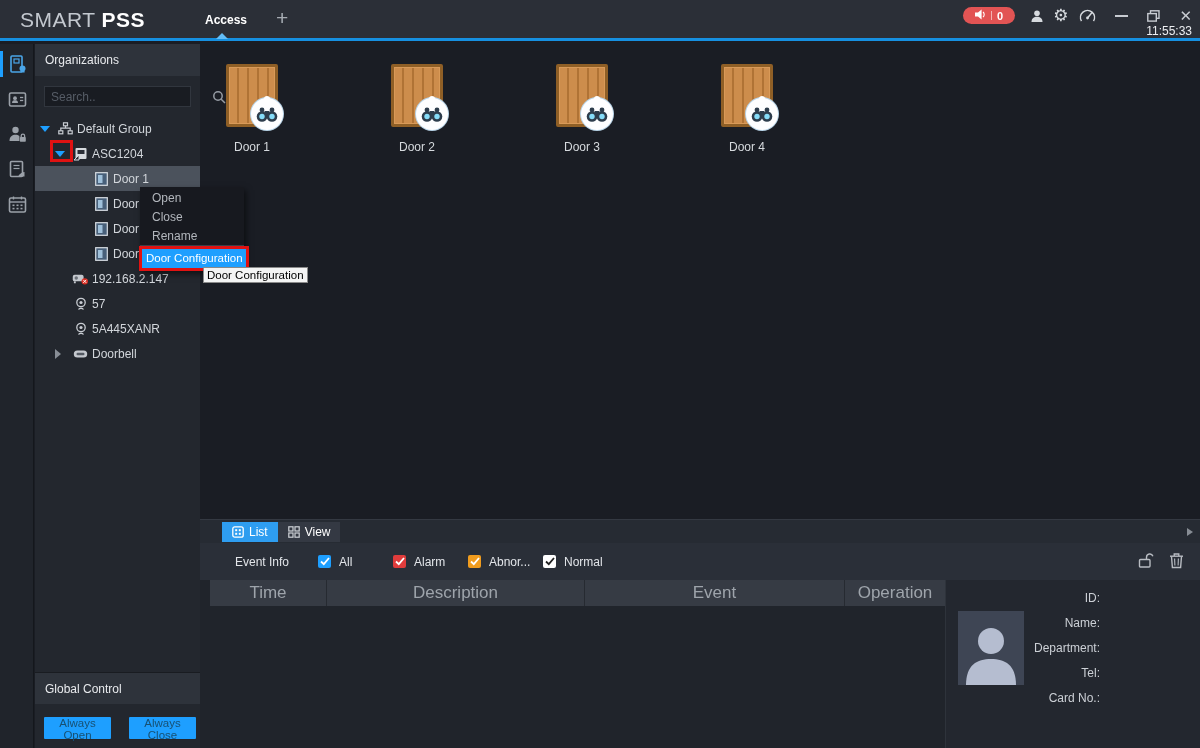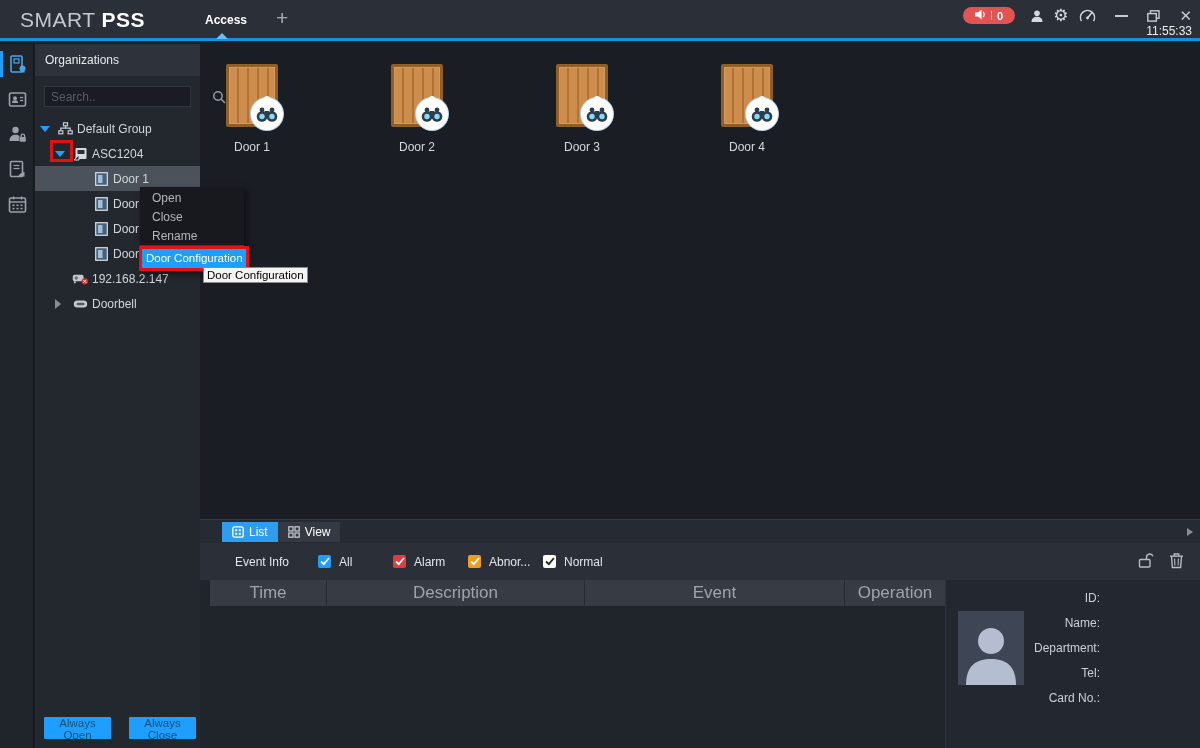--- a/index.html
+++ b/index.html
@@ -322,33 +322,56 @@
             <rect x="0.8" y="2.5" width="11.5" height="7" rx="2" fill="#c4c8ce"></rect>
             <circle cx="4.5" cy="6" r="1.8" fill="#6a7078"></circle>
             <rect x="2" y="9.5" width="2" height="2" fill="#c4c8ce"></rect>
             <circle cx="13.5" cy="9.5" r="3.4" fill="#d93025"></circle>
             <path d="M11.9,7.9 L15.1,11.1 M15.1,7.9 L11.9,11.1" stroke="#fff" stroke-width="1"></path>
           </svg>
         </span>
         <span>192.168.2.147</span>
       </div>
       <div class="tree-row ind1">
+        <span class="arr-slot"></span>
+        <span class="tree-ico">
+          <svg width="14" height="14" viewBox="0 0 14 14">
+            <circle cx="7" cy="5.5" r="4.2" fill="none" stroke="#c8ccd2" stroke-width="1.3"></circle>
+            <circle cx="7" cy="5.5" r="1.6" fill="#c8ccd2"></circle>
+            <path d="M4.5,12.5 C5.5,10.8 8.5,10.8 9.5,12.5" fill="none" stroke="#c8ccd2" stroke-width="1.3"></path>
+          </svg>
+        </span>
+        <span>57</span>
+      </div>
+      <div class="tree-row ind1">
+        <span class="arr-slot"></span>
+        <span class="tree-ico">
+          <svg width="14" height="14" viewBox="0 0 14 14">
+            <circle cx="7" cy="5.5" r="4.2" fill="none" stroke="#c8ccd2" stroke-width="1.3"></circle>
+            <circle cx="7" cy="5.5" r="1.6" fill="#c8ccd2"></circle>
+            <path d="M4.5,12.5 C5.5,10.8 8.5,10.8 9.5,12.5" fill="none" stroke="#c8ccd2" stroke-width="1.3"></path>
+          </svg>
+        </span>
+        <span>5A445XANR</span>
+      </div>
+      <div class="tree-row ind1">
         <span class="arr-slot">
           <i class="arr-col"></i>
         </span>
         <span class="tree-ico">
           <svg width="15" height="12" viewBox="0 0 15 12">
             <rect x="0.8" y="2.5" width="13.4" height="7" rx="3.5" fill="#c4c8ce"></rect>
             <rect x="3.5" y="4.8" width="8" height="2.4" rx="1.2" fill="#545a63"></rect>
           </svg>
         </span>
         <span>Doorbell</span>
       </div>
     </div>
   <div id="arrow-red-box"></div>
+  <div id="global-control">Global Control</div>
   <div id="gc-buttons">
     <button class="gc-btn">Always Open</button>
     <button class="gc-btn">Always Close</button>
   </div>
 </div>
 
 <div id="main">
   <div id="doors-area">
       <div class="door-tile" style="left: 12px;">
         <div class="door-ico">

